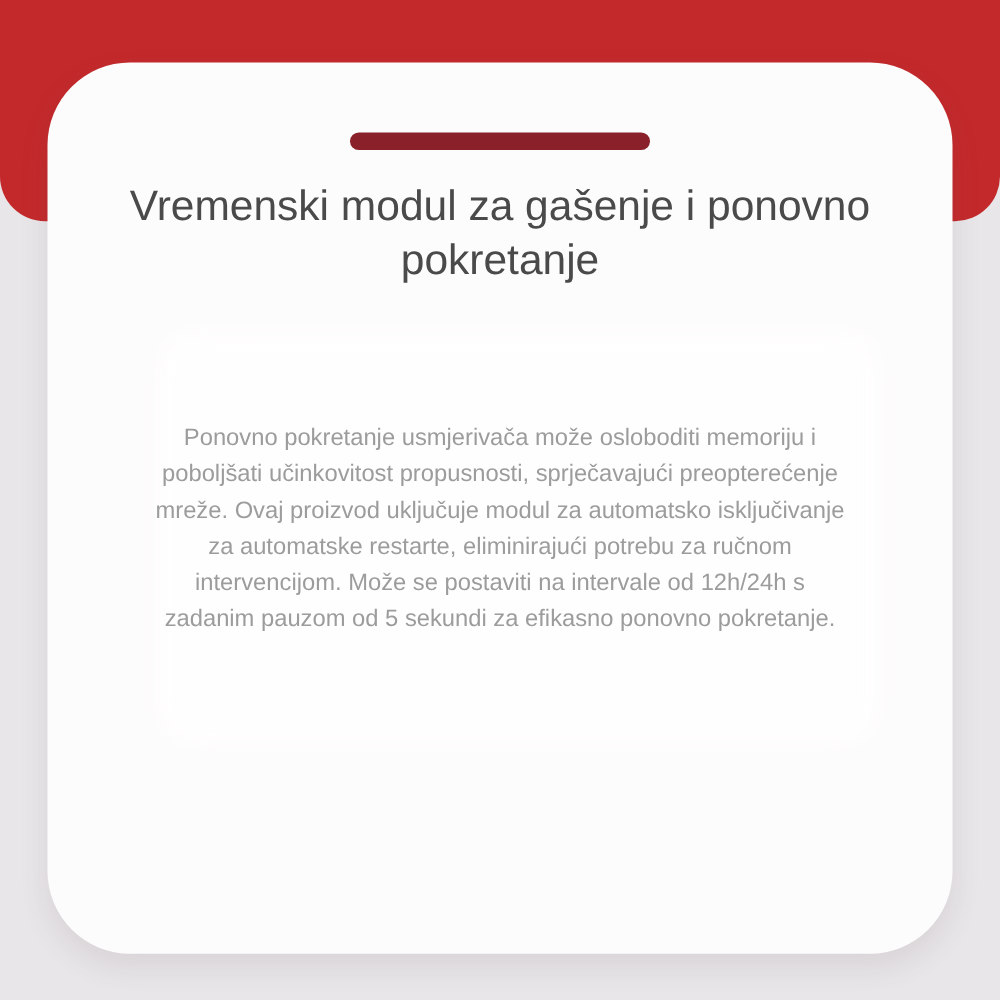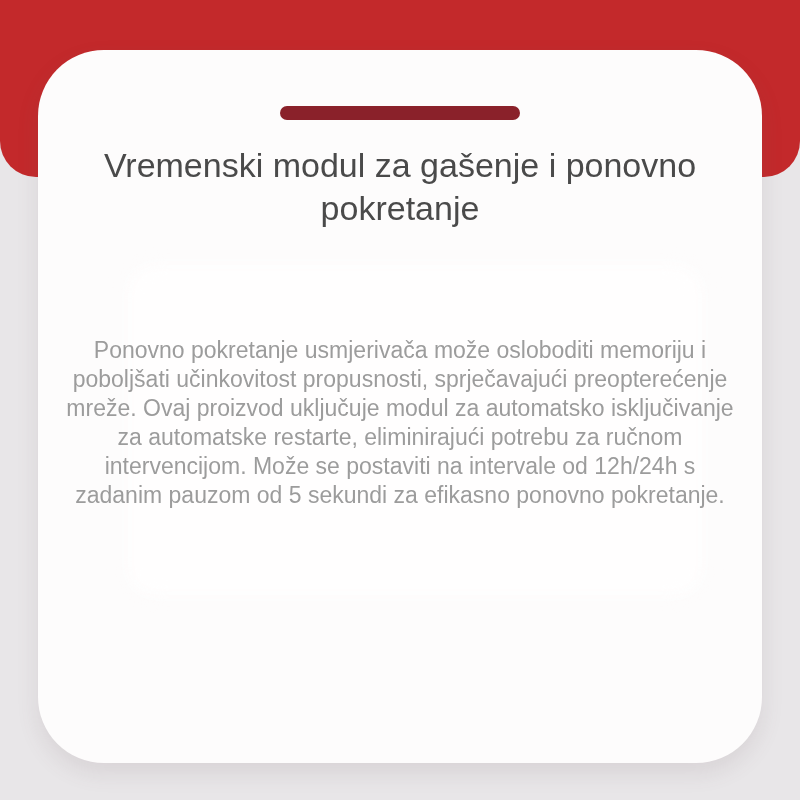--- a/index.html
+++ b/index.html
@@ -65,21 +65,21 @@
     color: #4a4a4a;
     text-align: center;
     white-space: pre-line;
   }
   .desc {
     position: absolute;
     left: 10px;
     right: 10px;
     top: 286px;
     margin: 0;
-    font-size: 23px;
+    font-size: 19px;
     line-height: 29px;
     color: #9c9c9c;
     text-align: center;
     white-space: pre-line;
   }
   .note {
     position: absolute;
     left: 4px;
     right: 4px;
     top: 590px;

